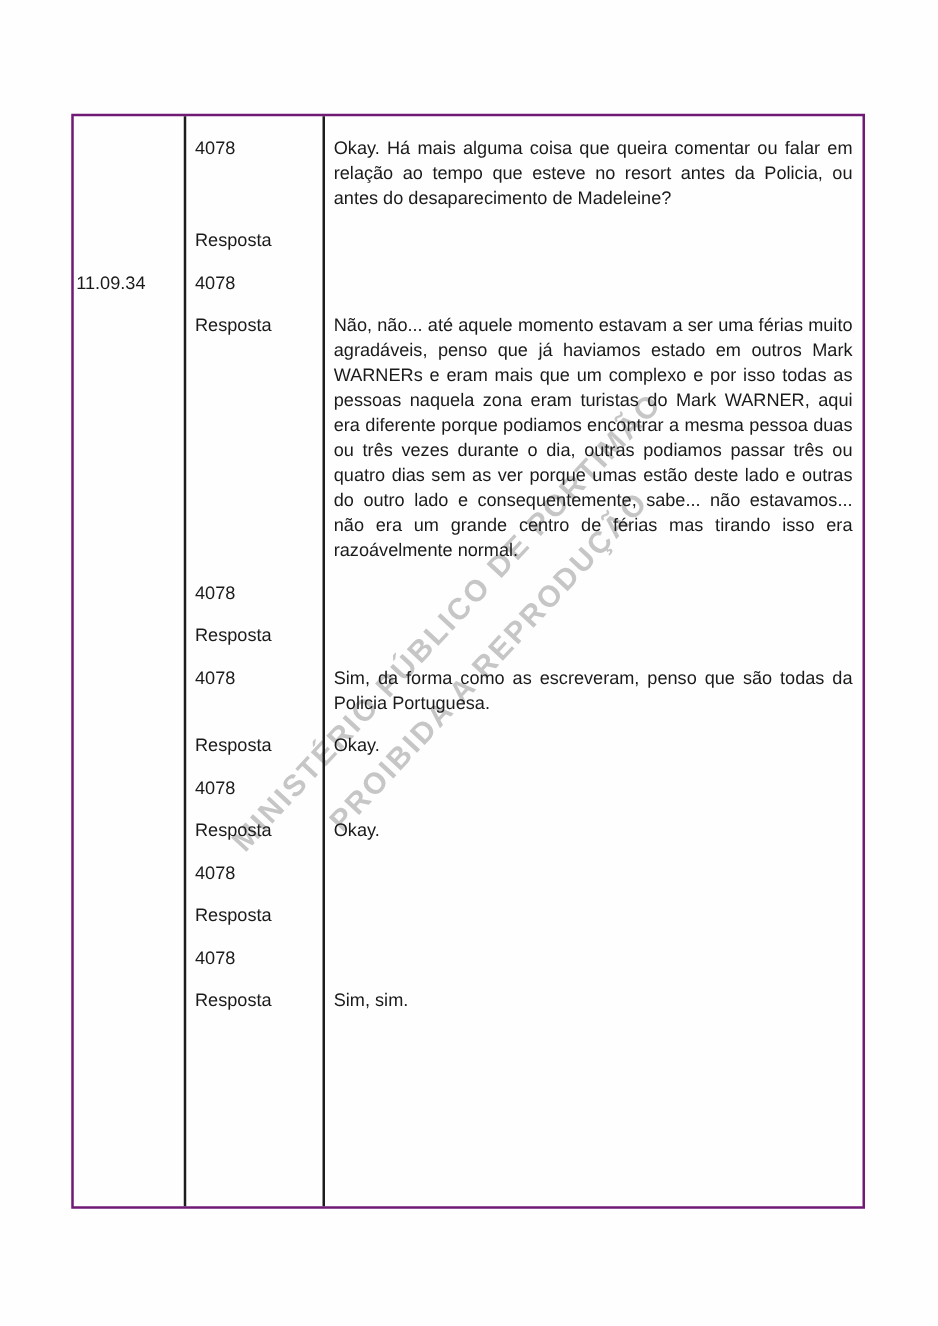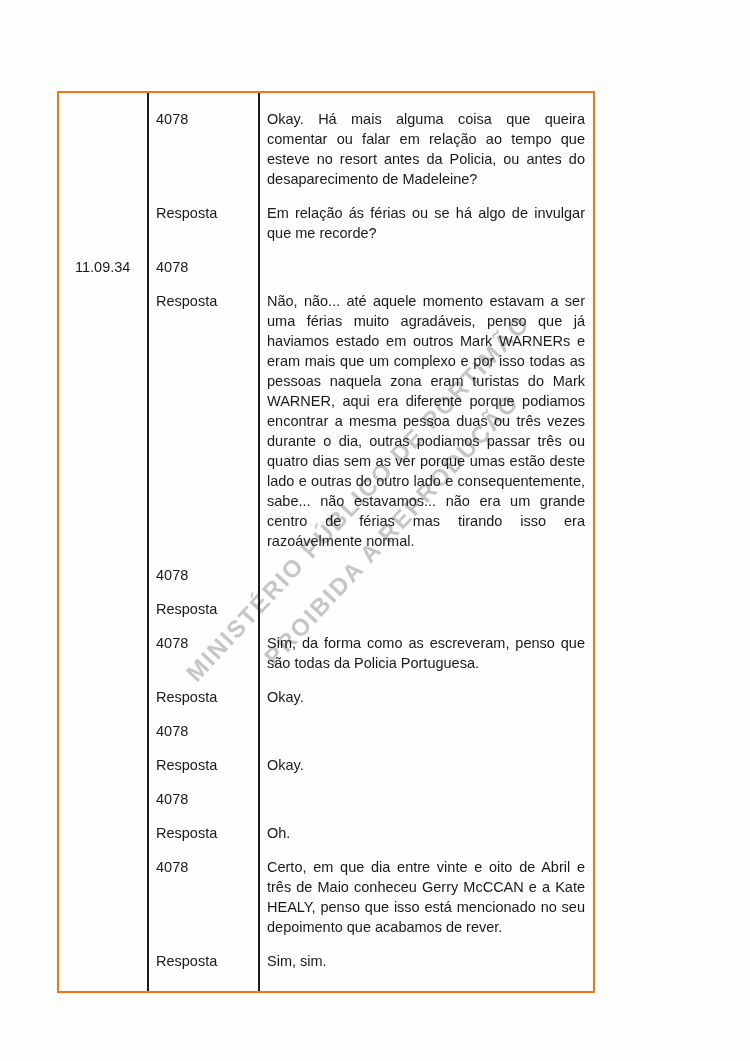--- a/index.html
+++ b/index.html
@@ -29,23 +29,23 @@
     line-height: 46px;
     color: #c6c6c6;
     z-index: 0;
     pointer-events: none;
     white-space: nowrap;
   }
   .doc-table {
     position: absolute;
     left: 57px;
     top: 91px;
-    width: 538px;
+    width: 635px;
     min-height: 876px;
-    border: 2px solid #f97316;
+    border: 2px solid #701a75;
     box-sizing: border-box;
     padding: 16px 0 20px 0;
     z-index: 1;
     background: transparent;
   }
   .vline {
     position: absolute;
     top: 0;
     bottom: 0;
     width: 2px;
@@ -54,21 +54,21 @@
   .vline.first  { left: 88px; }
   .vline.second { left: 199px; }
   .turn {
     display: grid;
     grid-template-columns: 88px 111px 1fr;
     margin-bottom: 14px;
     font-size: 14.5px;
     line-height: 20px;
   }
   .turn:last-child { margin-bottom: 0; }
-  .cell.time    { padding-left: 16px; }
+  .cell.time    { padding-left: 2px; }
   .cell.speaker { padding-left: 9px; }
   .cell.text    { padding: 0 8px 0 9px; text-align: justify; }
 </style>
 </head>
 <body>
 
 <div class="page">
 
   <div class="watermark" style="color: rgb(198, 198, 198);">
     <div>MINISTÉRIO PÚBLICO DE PORTIMÃO</div>
@@ -81,21 +81,20 @@
 
     <div class="turn">
       <div class="cell time"></div>
       <div class="cell speaker">4078</div>
       <div class="cell text">Okay. Há mais alguma coisa que queira comentar ou falar em relação ao tempo que esteve no resort antes da Policia, ou antes do desaparecimento de Madeleine?</div>
     </div>
 
     <div class="turn">
       <div class="cell time"></div>
       <div class="cell speaker">Resposta</div>
-      <div class="cell text">Em relação ás férias ou se há algo de invulgar que me recorde?</div>
     </div>
 
     <div class="turn">
       <div class="cell time">11.09.34</div>
       <div class="cell speaker">4078</div>
     </div>
 
     <div class="turn">
       <div class="cell time"></div>
       <div class="cell speaker">Resposta</div>
@@ -136,27 +135,25 @@
     </div>
 
     <div class="turn">
       <div class="cell time"></div>
       <div class="cell speaker">4078</div>
     </div>
 
     <div class="turn">
       <div class="cell time"></div>
       <div class="cell speaker">Resposta</div>
-      <div class="cell text">Oh.</div>
     </div>
 
     <div class="turn">
       <div class="cell time"></div>
       <div class="cell speaker">4078</div>
-      <div class="cell text">Certo, em que dia entre vinte e oito de Abril e três de Maio conheceu Gerry McCCAN e a Kate HEALY, penso que isso está mencionado no seu depoimento que acabamos de rever.</div>
     </div>
 
     <div class="turn">
       <div class="cell time"></div>
       <div class="cell speaker">Resposta</div>
       <div class="cell text">Sim, sim.</div>
     </div>
 
   </div>
 </div>

